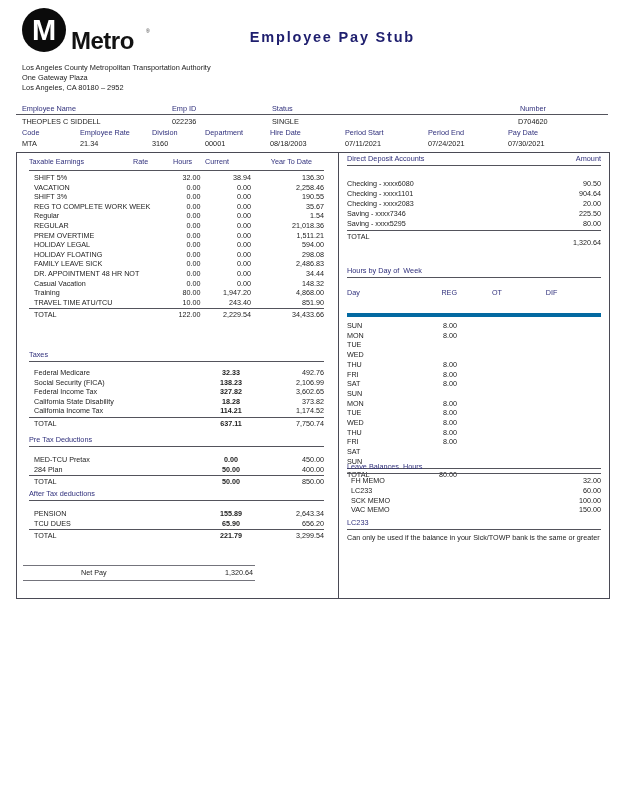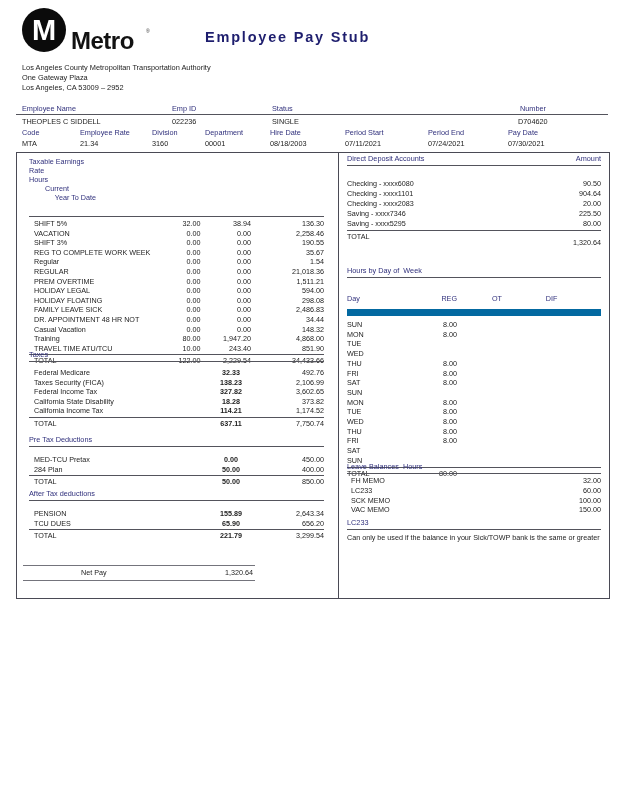--- a/index.html
+++ b/index.html
@@ -12,21 +12,21 @@
     position:absolute; left:22px; top:8px; width:44px; height:44px; border-radius:50%;
     background:#0b0b0b; color:#fff; display:flex; align-items:center; justify-content:center;
     font-size:29px; font-weight:bold;
   }
   .brand-word {
     position:absolute; left:71px; top:27px; font-size:24px; font-weight:bold; color:#121212;
     letter-spacing:-0.5px;
   }
   .brand-mark { position:absolute; left:146px; top:28px; font-size:5px; color:#333; }
   .doc-title {
-    position:absolute; left:205px; top:29px; width:210px; text-align:left;
+    position:absolute; left:205px; top:29px; width:210px; text-align:right;
     font-size:14.5px; font-weight:bold; letter-spacing:1.8px; color:#1e1e6e;
   }
   .company { position:absolute; left:22px; top:63px; font-size:7.4px; line-height:10px; color:#222; }
 
   
   .emp-band { position:absolute; left:0; top:0; width:622px; }
   .emp-band span { position:absolute; font-size:7.3px; line-height:9px; white-space:nowrap; }
   .lbl { color:#30307c; }
   .val { color:#1c1c1c; }
   .hairline { position:absolute; left:16px; width:592px; border-top:1px solid #54545c; }
@@ -37,27 +37,27 @@
   .col-right { position:absolute; left:322px; top:0; right:0; height:100%; }
   .sec { position:absolute; }
   .l-sec { left:12px; width:295px; }
   .r-sec { left:8px; width:254px; }
   .heading {
     color:#30307c; font-size:7.3px; line-height:8px;
     border-bottom:1px solid #54545c; padding-bottom:2px;
   }
   .pre { white-space:pre; }
 
-  .tbl-head { display:flex; font-size:7.2px; color:#30307c; line-height:9px; border-bottom:1px solid #54545c; padding-bottom:14px;flex-direction:column; }
+  .tbl-head { display:flex; font-size:7.2px; color:#30307c; line-height:9px; border-bottom:1px solid #54545c; padding-bottom:4px; }
   .row { display:flex; font-size:7.2px; line-height:9.6px; }
   .rows { margin-top:2px; }
 
   
   .h-label { width:104px; } .h-rate { width:40px; }
-  .h-hours { width:32px; } .h-cur { width:40px; text-align:right; } .h-ytd { width:67px; text-align:right; }
+  .h-hours { width:32px; } .h-cur { width:40px; } .h-ytd { width:67px; text-align:right; }
   .c-label { width:144px; padding-left:5px; box-sizing:border-box; white-space:nowrap; }
   .c-hours { width:32px; text-align:right; } .c-cur { width:52px; text-align:right; } .c-ytd { width:75px; text-align:right; }
 
   
   .c2-label { flex:1; padding-left:5px; white-space:nowrap; }
   .c2-cur { width:52px; text-align:center;font-weight:bold; } .c2-ytd { width:67px; text-align:right; }
 
   .total-band { border-top:1px solid #54545c; margin-top:1px; padding-top:1px; }
 
   
@@ -71,21 +71,21 @@
 
   
   .dd-row { display:flex; font-size:7.2px; line-height:10px; }
   .dd-label { flex:1; white-space:nowrap; }
   .dd-amt { width:70px; text-align:right; }
   .dd-total { border-top:1px solid #54545c; margin-top:1px; padding-top:1px; display:flex; font-size:7.2px; }
   .dd-total .t-amt { width:70px; text-align:right; padding-top:6px; }
   .dd-total .t-label { flex:1; }
 
   
-  .day-head { display:flex; font-size:7.2px; color:#30307c; line-height:9px; margin-top:16px; border-bottom:7px solid #0369a1; padding-bottom:6px; }
+  .day-head { display:flex; font-size:7.2px; color:#30307c; line-height:9px; margin-top:10px; border-bottom:4px solid #0369a1; padding-bottom:16px; }
   .day-rows { margin-top:4px; }
   .d-row { display:flex; font-size:7.2px; line-height:9.7px; }
   .d-day { width:70px; } .d-reg { width:40px; text-align:right; }
   .d-ot { width:45px; text-align:right; } .d-dif { flex:1; text-align:center; }
 
   
   .lv-row { display:flex; font-size:7.2px; line-height:9.8px; }
   .lv-label { flex:1; white-space:nowrap; }
   .lv-val { width:70px; text-align:right; }
 
@@ -99,21 +99,21 @@
   <div class="logo-circle">
     <span>M</span>
   </div>
   <div class="brand-word">Metro</div>
   <div class="brand-mark">®</div>
   <div class="doc-title">Employee Pay Stub</div>
 
   <div class="company">
     <div>Los Angeles County Metropolitan Transportation Authority</div>
     <div>One Gateway Plaza</div>
-    <div>Los Angeles, CA 53009 – 2952</div>
+    <div>Los Angeles, CA 80180 – 2952</div>
   </div>
 
   <div class="emp-band">
     <span class="lbl" style="left:22px;top:104px">Employee Name</span>
     <span class="lbl" style="left:172px;top:104px">Emp ID</span>
     <span class="lbl" style="left:272px;top:104px">Status</span>
     <span class="lbl" style="left:520px;top:104px">Number</span>
 
     <span class="val" style="left:22px;top:117px">THEOPLES C SIDDELL</span>
     <span class="val" style="left:172px;top:117px">022236</span>
@@ -265,21 +265,21 @@
         <div class="heading">Taxes</div>
         <div class="rows" style="margin-top:6px">
 
             <div class="row">
               <span class="c2-label">Federal Medicare</span>
               <span class="c2-cur">32.33</span>
               <span class="c2-ytd">492.76</span>
             </div>
 
             <div class="row">
-              <span class="c2-label">Taxes Security (FICA)</span>
+              <span class="c2-label">Social Security (FICA)</span>
               <span class="c2-cur">138.23</span>
               <span class="c2-ytd">2,106.99</span>
             </div>
 
             <div class="row">
               <span class="c2-label">Federal Income Tax</span>
               <span class="c2-cur">327.82</span>
               <span class="c2-ytd">3,602.65</span>
             </div>
 

